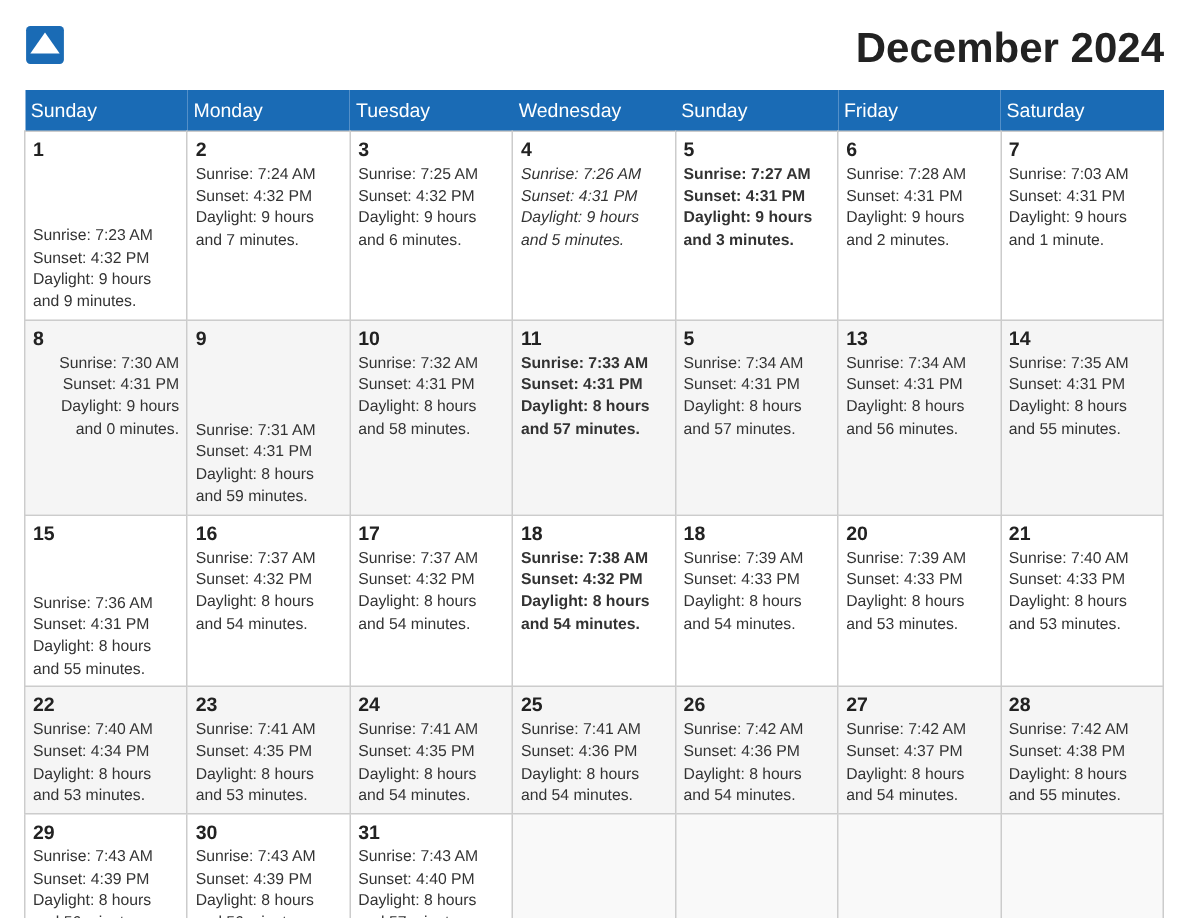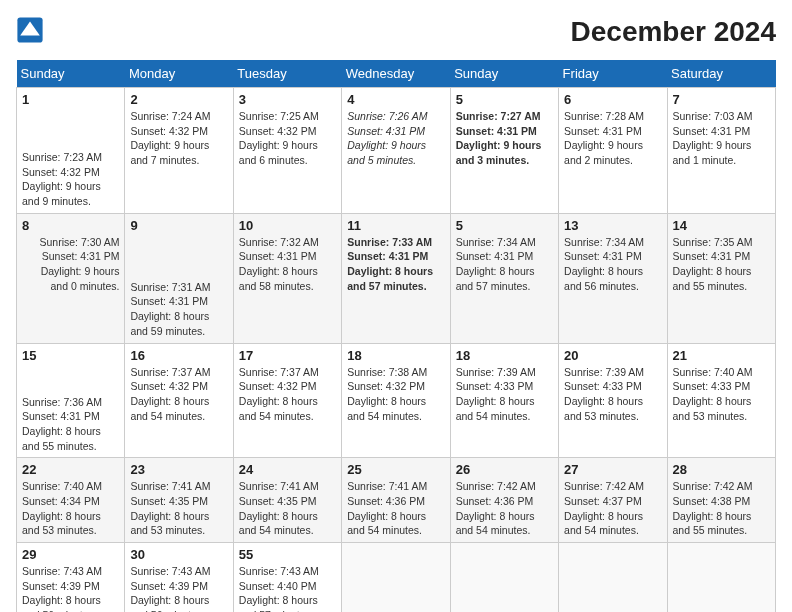--- a/index.html
+++ b/index.html
@@ -217,21 +217,21 @@
 Daylight: 8 hours and 54 minutes.</div>
         </td>
         <td>
           <span class="day-num">17</span>
           <div class="day-info" style="white-space: pre-line;">Sunrise: 7:37 AM
 Sunset: 4:32 PM
 Daylight: 8 hours and 54 minutes.</div>
         </td>
         <td>
           <span class="day-num">18</span>
-          <div class="day-info" style="white-space: pre-line;">Sunrise: 7:38 AM
+          <div class="day-info" style="white-space: pre-line; font-weight: bold;">Sunrise: 7:38 AM
 Sunset: 4:32 PM
 Daylight: 8 hours and 54 minutes.</div>
         </td>
         <td>
           <span class="day-num">18</span>
           <div class="day-info" style="white-space: pre-line;">Sunrise: 7:39 AM
 Sunset: 4:33 PM
 Daylight: 8 hours and 54 minutes.</div>
         </td>
         <td>
@@ -298,21 +298,21 @@
 Sunset: 4:39 PM
 Daylight: 8 hours and 56 minutes.</div>
         </td>
         <td>
           <span class="day-num">30</span>
           <div class="day-info" style="white-space: pre-line;">Sunrise: 7:43 AM
 Sunset: 4:39 PM
 Daylight: 8 hours and 56 minutes.</div>
         </td>
         <td>
-          <span class="day-num">55</span>
+          <span class="day-num">31</span>
           <div class="day-info" style="white-space: pre-line;">Sunrise: 7:43 AM
 Sunset: 4:40 PM
 Daylight: 8 hours and 57 minutes.</div>
         </td>
         <td class="empty-cell"></td>
         <td class="empty-cell"></td>
         <td class="empty-cell"></td>
         <td class="empty-cell"></td>
       </tr>
     </tbody>

